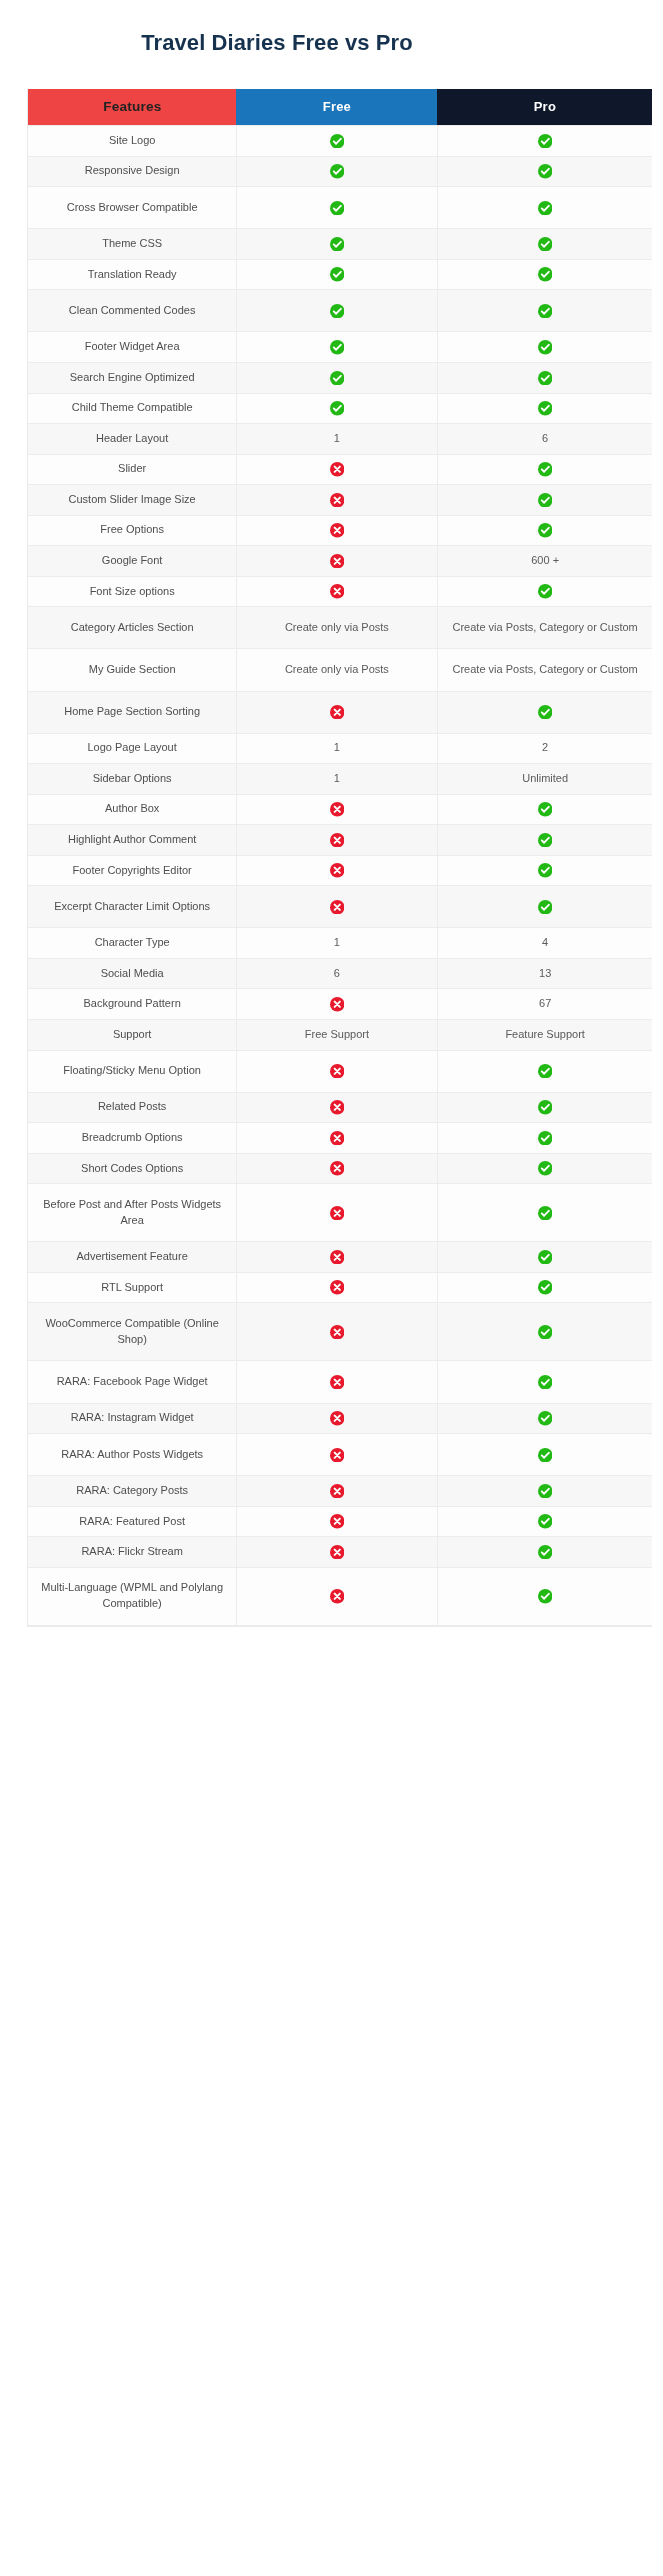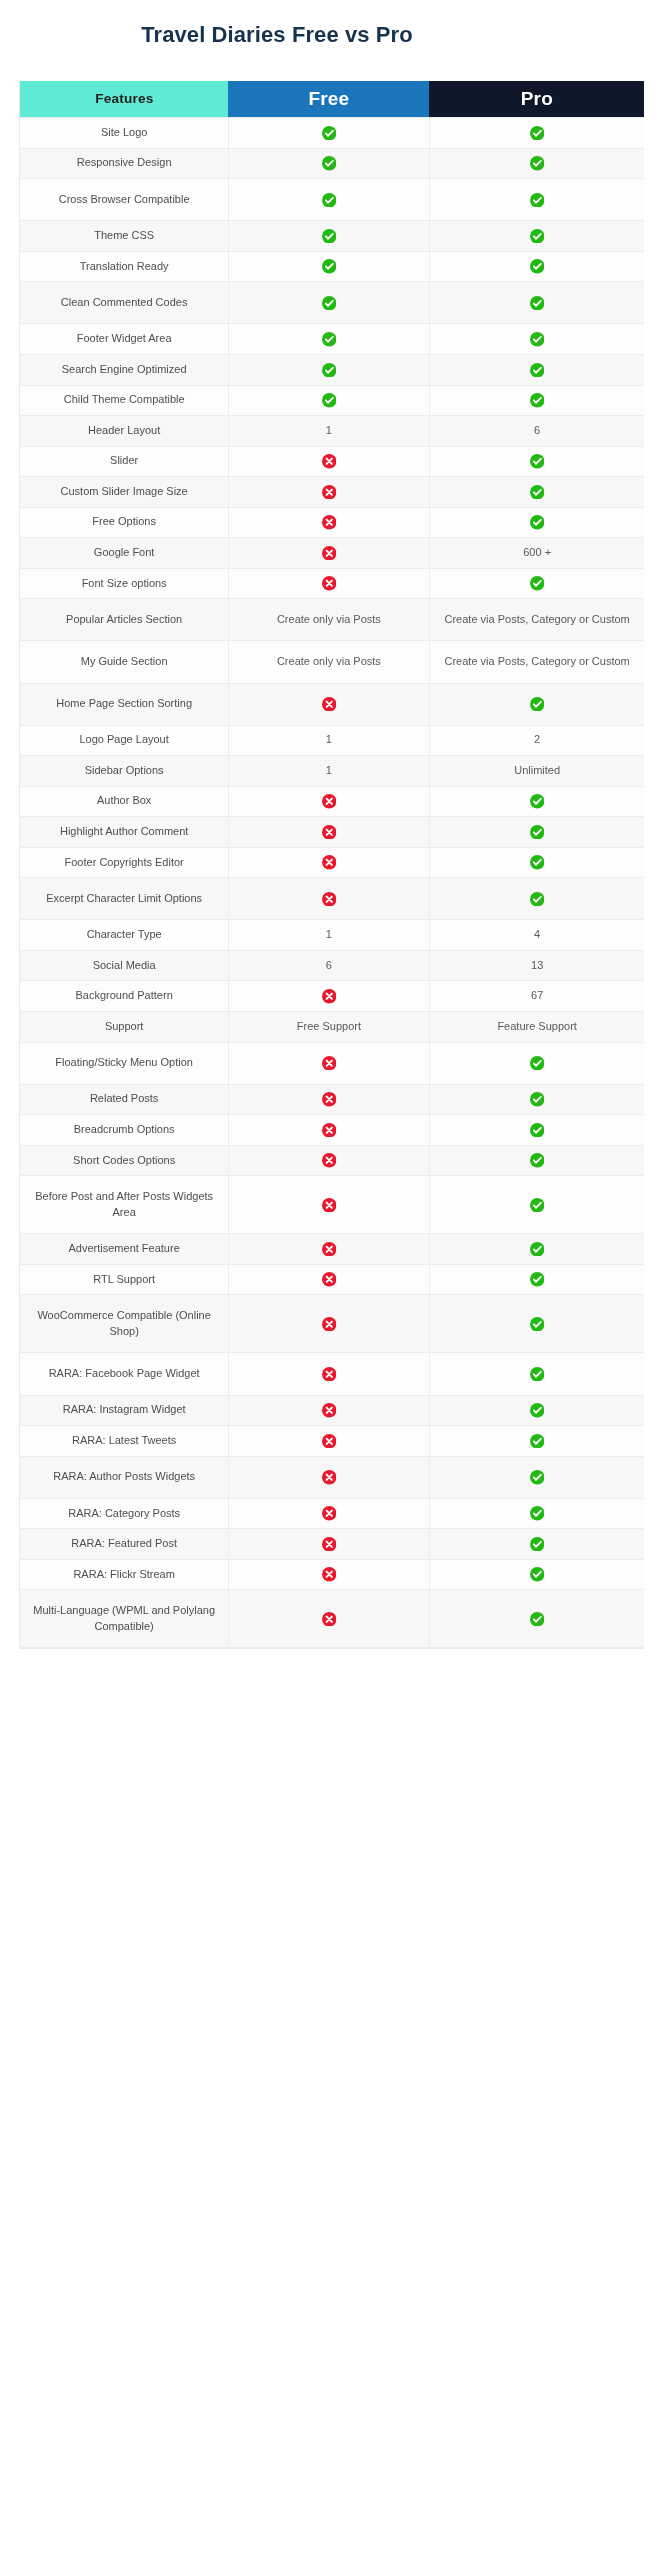--- a/index.html
+++ b/index.html
@@ -12,21 +12,21 @@
     width: 663px;
     min-height: 2576px;
     font-family: "Liberation Sans", sans-serif;
     -webkit-font-smoothing: antialiased;
   }
   .page {
     width: 554px;
     min-height: 2576px;
     background: #ffffff;
     position: relative;
-    padding: 0;
+    padding: 8px;
   }
   .page-title {
     text-align: center;
     color: #16324f;
     font-size: 22px;
     font-weight: bold;
     letter-spacing: 0.1px;
     padding-top: 21px;
     padding-bottom: 0;
     margin: 0;
@@ -46,29 +46,29 @@
     width: 100%;
     table-layout: fixed;
   }
   table.compare col.c-feature { width: 208px; }
   table.compare col.c-free    { width: 201px; }
   table.compare col.c-pro     { width: 215px; }
 
   thead th {
     height: 37px;
     padding: 0 5.8px;
-    font-size: 19px;
+    font-size: 13px;
     font-weight: bold;
     text-align: center;
     vertical-align: middle;
     border: none;
     letter-spacing: 0.2px;
   }
   th.h-features {
-    background: #5eead4;
+    background: #ef4444;
     color: #232323;
     font-size: 13.6px;
   }
   th.h-free {
     background: #1b75bb;
     color: #ffffff;
   }
   th.h-pro {
     background: #0f172a;
     color: #ffffff;
@@ -279,21 +279,21 @@
             <td class="val"><span class="mark"><svg viewBox="0 0 20 20" aria-hidden="true">
                   <circle cx="10" cy="10" r="10" fill="#e8192c"></circle>
                   <path d="M6.4 6.4 L13.6 13.6 M13.6 6.4 L6.4 13.6" fill="none" stroke="#ffffff" stroke-width="2.8" stroke-linecap="round"></path>
                 </svg></span></td>
             <td class="val"><span class="mark"><svg viewBox="0 0 20 20" aria-hidden="true">
                   <circle cx="10" cy="10" r="10" fill="#22b914"></circle>
                   <path d="M5.2 10.2 L8.4 13.4 L14.9 6.6" fill="none" stroke="#ffffff" stroke-width="2.6" stroke-linecap="round" stroke-linejoin="round"></path>
                 </svg></span></td>
           </tr>
           <tr class="tall">
-            <td class="feat"><span>Popular Articles Section</span></td>
+            <td class="feat"><span>Category Articles Section</span></td>
             <td class="val"><span class="txtval">Create only via Posts</span></td>
             <td class="val"><span class="txtval">Create via Posts, Category or Custom</span></td>
           </tr>
           <tr class="tall">
             <td class="feat"><span>My Guide Section</span></td>
             <td class="val"><span class="txtval">Create only via Posts</span></td>
             <td class="val"><span class="txtval">Create via Posts, Category or Custom</span></td>
           </tr>
           <tr class="tall">
             <td class="feat"><span>Home Page Section Sorting</span></td>
@@ -486,31 +486,20 @@
             <td class="feat"><span>RARA: Instagram Widget</span></td>
             <td class="val"><span class="mark"><svg viewBox="0 0 20 20" aria-hidden="true">
                   <circle cx="10" cy="10" r="10" fill="#e8192c"></circle>
                   <path d="M6.4 6.4 L13.6 13.6 M13.6 6.4 L6.4 13.6" fill="none" stroke="#ffffff" stroke-width="2.8" stroke-linecap="round"></path>
                 </svg></span></td>
             <td class="val"><span class="mark"><svg viewBox="0 0 20 20" aria-hidden="true">
                   <circle cx="10" cy="10" r="10" fill="#22b914"></circle>
                   <path d="M5.2 10.2 L8.4 13.4 L14.9 6.6" fill="none" stroke="#ffffff" stroke-width="2.6" stroke-linecap="round" stroke-linejoin="round"></path>
                 </svg></span></td>
           </tr>
-          <tr class="">
-            <td class="feat"><span>RARA: Latest Tweets</span></td>
-            <td class="val"><span class="mark"><svg viewBox="0 0 20 20" aria-hidden="true">
-                  <circle cx="10" cy="10" r="10" fill="#e8192c"></circle>
-                  <path d="M6.4 6.4 L13.6 13.6 M13.6 6.4 L6.4 13.6" fill="none" stroke="#ffffff" stroke-width="2.8" stroke-linecap="round"></path>
-                </svg></span></td>
-            <td class="val"><span class="mark"><svg viewBox="0 0 20 20" aria-hidden="true">
-                  <circle cx="10" cy="10" r="10" fill="#22b914"></circle>
-                  <path d="M5.2 10.2 L8.4 13.4 L14.9 6.6" fill="none" stroke="#ffffff" stroke-width="2.6" stroke-linecap="round" stroke-linejoin="round"></path>
-                </svg></span></td>
-          </tr>
           <tr class="tall">
             <td class="feat"><span>RARA: Author Posts Widgets</span></td>
             <td class="val"><span class="mark"><svg viewBox="0 0 20 20" aria-hidden="true">
                   <circle cx="10" cy="10" r="10" fill="#e8192c"></circle>
                   <path d="M6.4 6.4 L13.6 13.6 M13.6 6.4 L6.4 13.6" fill="none" stroke="#ffffff" stroke-width="2.8" stroke-linecap="round"></path>
                 </svg></span></td>
             <td class="val"><span class="mark"><svg viewBox="0 0 20 20" aria-hidden="true">
                   <circle cx="10" cy="10" r="10" fill="#22b914"></circle>
                   <path d="M5.2 10.2 L8.4 13.4 L14.9 6.6" fill="none" stroke="#ffffff" stroke-width="2.6" stroke-linecap="round" stroke-linejoin="round"></path>
                 </svg></span></td>

